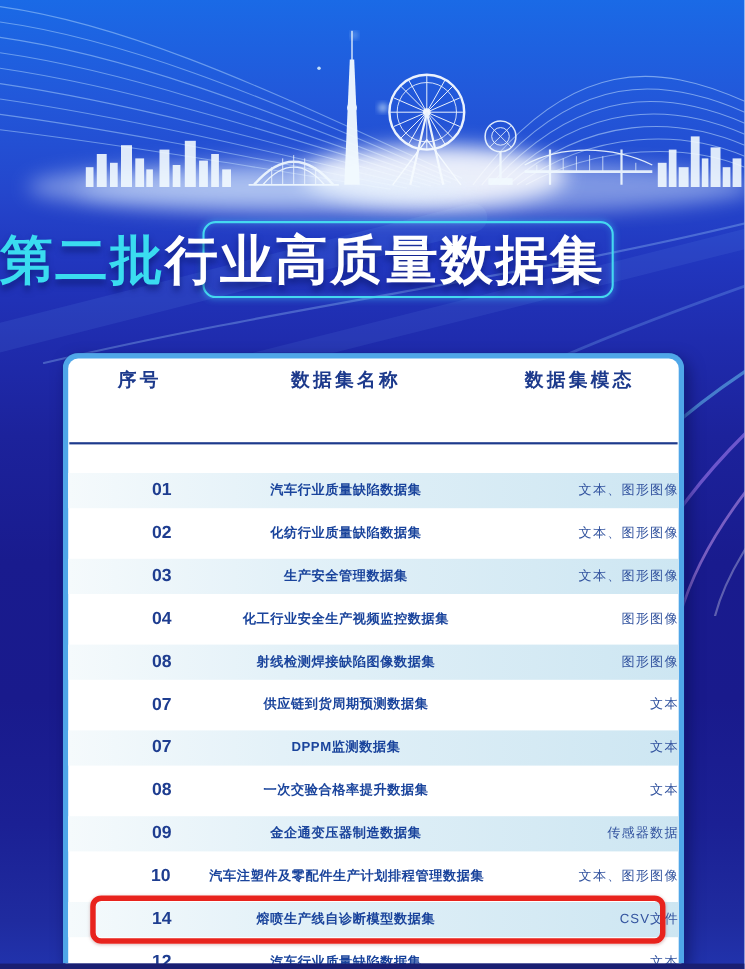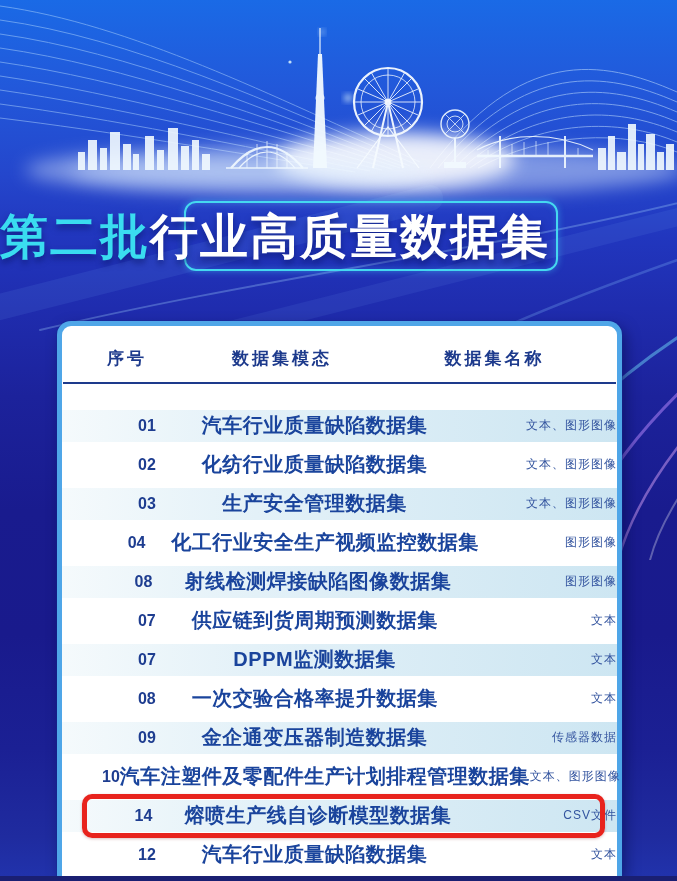--- a/index.html
+++ b/index.html
@@ -27,35 +27,35 @@
   }
   .title-text .hl { color:#3adcf0; }
 
   
   .card {
     position:absolute; left:57px; top:321px; width:565px; height:555px; z-index:3;
     background:#ffffff; border:5px solid #4fa6e8; border-bottom:none;
     border-radius:14px 14px 0 0;
     box-shadow:0 0 0 1px rgba(20,40,140,.35), 4px 6px 14px rgba(5,10,70,.5);
   }
-  .thead { display:flex; align-items:center; height:56px; padding-top:8px; }
+  .thead { display:flex; height:76px; padding-top:8px; }
   .th { color:#1d3a8c; font-weight:700; font-size:17px; letter-spacing:3px; text-align:center; }
   .th-no { width:130px; }
   .th-name { flex:1; }
   .th-mod { width:180px; }
   .sep { height:2px; margin:0 1px; background:#1d3a8c; }
 
   .rows { padding-top:22px; }
   .row { position:relative; display:flex; align-items:center; height:39px; }
   .row.tint {
     background-image:linear-gradient(90deg,#f5fafc 0%,#e3f1f8 35%,#cde6f2 100%);
     background-size:100% 32px; background-position:center; background-repeat:no-repeat;
   }
   .cell-no { width:130px; text-align:center; color:#1e3d90; font-weight:700; font-size:16px;padding-left:40px; }
-  .cell-name { flex:1; text-align:center; color:#1a449c; font-weight:700; font-size:20px;
+  .cell-name { flex:1; text-align:center; color:#1a449c; font-weight:700; font-size:12px;
                white-space:nowrap; letter-spacing:.5px; }
   .cell-mod { width:180px; text-align:right; color:#33549f; font-size:12px; letter-spacing:1px;
               white-space:nowrap; }
   .hl-box {
     position:absolute; left:20px; right:12px; top:-2px; bottom:-3px;
     border:5px solid #e8231d; border-radius:10px; pointer-events:none;
     box-shadow:0 1px 3px rgba(120,0,0,.25);
   }
   .bottom-strip { position:absolute; left:0; bottom:0; width:677px; height:5px;
                   background:#1a1f72; z-index:4; }
@@ -195,22 +195,22 @@
   <div class="title-wrap">
     <div class="title-frame"></div>
     <div class="title-text">
       <span class="hl">第二批</span><span>行业高质量数据集</span>
     </div>
   </div>
 
   <div class="card">
     <div class="thead">
       <div class="th th-no">序号</div>
+      <div class="th th-name">数据集名称</div>
       <div class="th th-mod">数据集模态</div>
-      <div class="th th-name">数据集名称</div>
     </div>
     <div class="sep"></div>
     <div class="rows">
         <div class="row tint">
     <div class="cell-no">01</div>
     <div class="cell-name">汽车行业质量缺陷数据集</div>
     <div class="cell-mod">文本、图形图像</div>
 
   </div>
         <div class="row">

